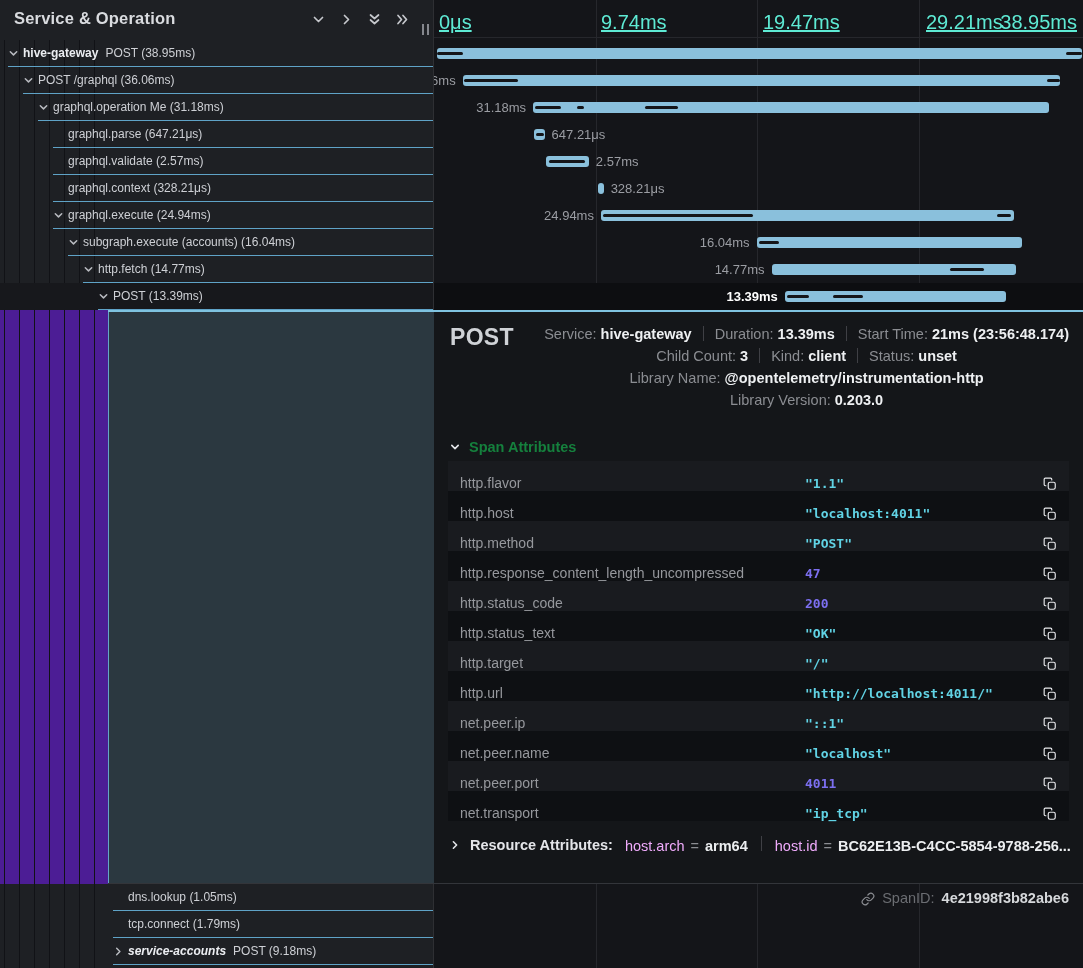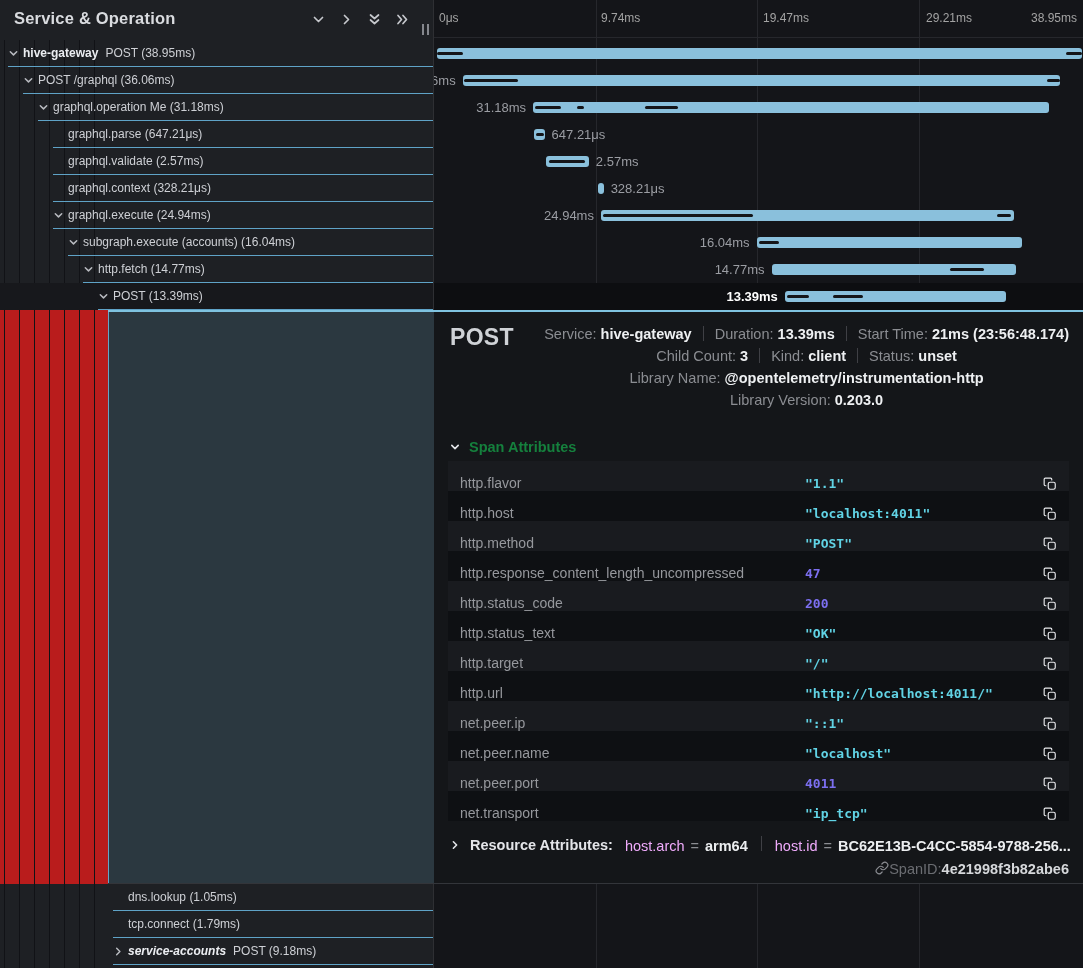--- a/index.html
+++ b/index.html
@@ -1,20 +1,20 @@
 <!DOCTYPE html>
 <html><head>
 <meta charset="utf-8">
 <style>
   * { margin:0; padding:0; box-sizing:border-box; }
   body { background:#0b0c0e; font-family:"Liberation Sans", sans-serif; }
   #app { position:relative; width:1083px; height:968px; background:#141519; overflow:hidden; }
 
   
-  #left-panel { position:absolute; left:0; top:0; width:434px; height:968px; background:#b91c1c; overflow:hidden; z-index:3; }
+  #left-panel { position:absolute; left:0; top:0; width:434px; height:968px; background:#4c1d95; overflow:hidden; z-index:3; }
   #left-strip-top { position:absolute; left:0; top:0; width:434px; height:310px; background:#1e2024; }
   #left-strip-bottom { position:absolute; left:0; top:884px; width:434px; height:84px; background:#1e2024; }
   .indent-guide { position:absolute; top:40px; bottom:0; width:1px; background:#111216; }
   #panel-header { position:absolute; left:0; top:0; width:434px; height:40px; }
   #panel-title { position:absolute; left:14px; top:9px; font-size:16.5px; font-weight:600; color:#d9dbdf; letter-spacing:.2px; }
   #header-icons { position:absolute; right:24px; top:12px; display:flex; gap:13px; align-items:center; }
   #header-icons svg { display:block; cursor:pointer; }
   #divider-handle { position:absolute; right:5px; top:24px; display:flex; gap:3px; }
   #divider-handle i { display:block; width:2px; height:11px; background:#85878d; }
   #left-hline { position:absolute; left:0; top:309px; width:108px; height:1px; background:#2b2d31; }
@@ -25,21 +25,21 @@
   .tree-row.sel { background:#17181c; }
   .tree-row .chev { position:absolute; top:8px; }
   .tree-row .txt { position:absolute; top:0; line-height:27px; font-size:12px; color:#ced0d5; white-space:nowrap; }
   .tree-row .svc { font-weight:700; color:#eceef2; margin-right:7px; }
   .tree-row .svc.it { font-style:italic; }
   .tree-row .uline { position:absolute; bottom:0; right:0; height:1px; background:#5fa3c7; }
 
   
   #timeline { position:absolute; left:434px; top:0; width:649px; height:968px; background:#141519; overflow:hidden; z-index:1; }
   #tl-header { position:absolute; left:0; top:0; width:649px; height:38px; border-bottom:1px solid #26272c; }
-  .tick { position:absolute; top:11px; font-size:12px; color:#a3a3a3; }
+  .tick { position:absolute; top:11px; font-size:20px; color:#5eead4;text-decoration:underline; }
   .gridline { position:absolute; top:0; bottom:0; width:1px; background:#26272c; }
   #bars-top { position:absolute; left:0; top:40px; width:649px; }
   #bars-bottom { position:absolute; left:0; top:884px; width:649px; }
   .bar-row { position:relative; height:27px; }
   .bar-row.sel { background:#0d0e11; }
   .bar { position:absolute; top:8px; height:11px; border-radius:3px; background:#8ac0dc; }
   .bar.svc-color { background:#3b6ab5; }
   .bar .seg { position:absolute; top:4px; height:3px; border-radius:2px; background:#141519; }
   .bar .seg.light { background:#b9cfe8; }
   .bar-label { position:absolute; top:0; line-height:27px; font-size:13px; color:#9b9da3; white-space:nowrap; }
@@ -70,21 +70,21 @@
   .attr-val.number { color:#7c6ff0; }
   .copy-btn { background:none; border:none; padding:0; cursor:pointer; display:flex; }
 
   #resource-line { position:absolute; left:15px; top:522px; height:22px; display:flex; align-items:center; font-size:14.5px; white-space:nowrap; }
   #resource-title { font-weight:700; color:#e4e5e9; margin-left:9px; margin-right:12px; }
   .res-key { color:#f0abfc; }
   .res-eq { color:#8b8d92; margin:0 6px; }
   .res-val { color:#eceef0; font-weight:700; }
   .res-div { display:inline-block; width:1px; height:15px; background:#3f4045; margin:0 13px; }
 
-  #spanid-line { position:absolute; right:14px; top:549px; display:flex; align-items:flex-start; }
+  #spanid-line { position:absolute; right:14px; top:578px; display:flex; align-items:flex-end; gap:7px; }
   #spanid-label { font-size:14.5px; color:#6b6d72; }
   #spanid-value { font-size:14.5px; font-weight:700; color:#d6d8db; }
 </style>
 </head>
 <body>
 
 <div id="app">
 
   <div id="timeline">
     <div class="gridline" style="left:162px"></div>

